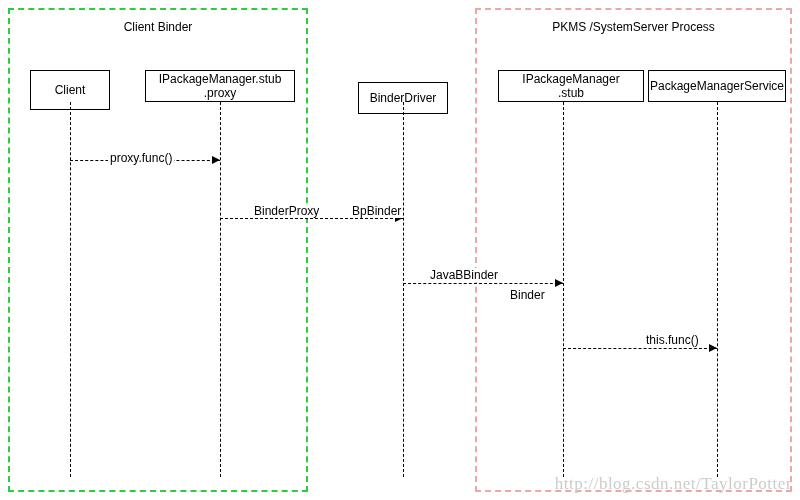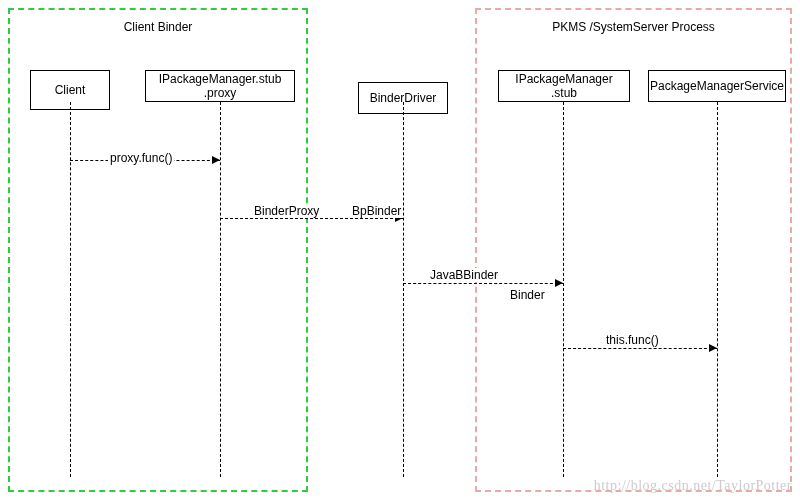--- a/index.html
+++ b/index.html
@@ -59,40 +59,40 @@
     position: absolute;
     white-space: nowrap;
     background: #fff;
     padding: 0 2px;
   }
   .watermark {
     position: absolute;
     right: 8px;
     bottom: 6px;
     color: #ccc;
-    font-size: 14px;
+    font-size: 17px;
     font-family: "Times New Roman", serif;
     letter-spacing: 0.5px;
   }
 </style>
 </head>
 <body>
 
 <div class="process-box green" style="left:8px; top:8px; width:300px; height:484px;">
   <div class="process-title">Client Binder</div>
 </div>
 <div class="process-box pink" style="left:475px; top:8px; width:317px; height:484px;">
   <div class="process-title">PKMS /SystemServer Process</div>
 </div>
 
 <div class="actor-box" style="left:30px; top:70px; width:80px; height:40px;">Client</div>
 <div class="actor-box" style="left:145px; top:70px; width:150px; height:32px; white-space:pre-line;">IPackageManager.stub
 .proxy</div>
 <div class="actor-box" style="left:358px; top:82px; width:90px; height:32px;">BinderDriver</div>
-<div class="actor-box" style="left:498px; top:70px; width:132px; height:32px; white-space:pre-line;">IPackageManager
+<div class="actor-box" style="left:498px; top:70px; width:146px; height:32px; white-space:pre-line;">IPackageManager
 .stub</div>
 <div class="actor-box" style="left:648px; top:70px; width:138px; height:32px;text-align:right;">PackageManagerService</div>
 
 <div class="lifeline" style="left:70px; top:102px; height:375px;"></div>
 <div class="lifeline" style="left:220px; top:102px; height:375px;"></div>
 <div class="lifeline" style="left:403px; top:102px; height:375px;"></div>
 <div class="lifeline" style="left:563px; top:102px; height:375px;"></div>
 <div class="lifeline" style="left:717px; top:102px; height:375px;"></div>
 
 <div class="msg-line" style="left:70px; top:160px; width:150px;"></div>
@@ -104,15 +104,15 @@
 <div class="label" style="left:252px; top:204px;">BinderProxy</div>
 <div class="label" style="left:350px; top:204px;">BpBinder</div>
 
 <div class="msg-line" style="left:403px; top:283px; width:160px;"></div>
 <div class="arrowhead-r" style="left:555px; top:279px;"></div>
 <div class="label" style="left:428px; top:268px;">JavaBBinder</div>
 <div class="label" style="left:508px; top:288px;">Binder</div>
 
 <div class="msg-line" style="left:563px; top:348px; width:154px;"></div>
 <div class="arrowhead-r" style="left:709px; top:344px;"></div>
-<div class="label" style="left:604px; top:333px;">this.func()</div>
+<div class="label" style="left:644px; top:333px;">this.func()</div>
 
 <div class="watermark">http://blog.csdn.net/TaylorPotter</div>
 
 </body></html>

